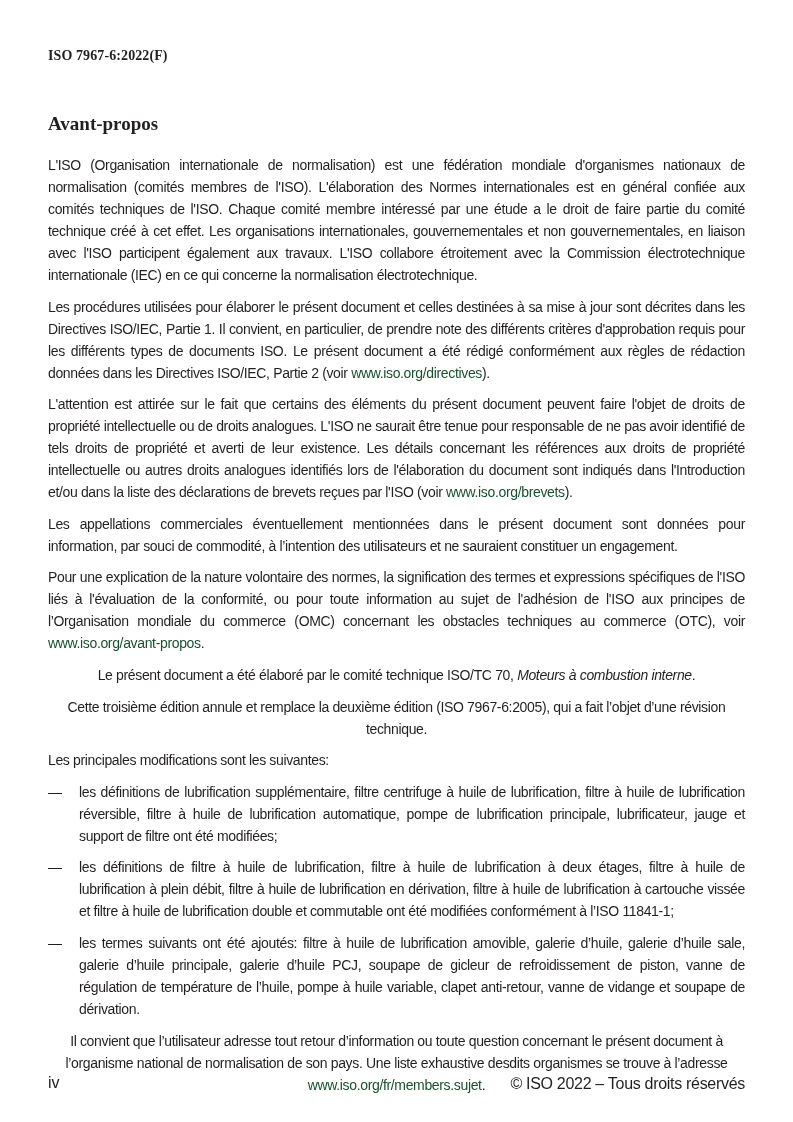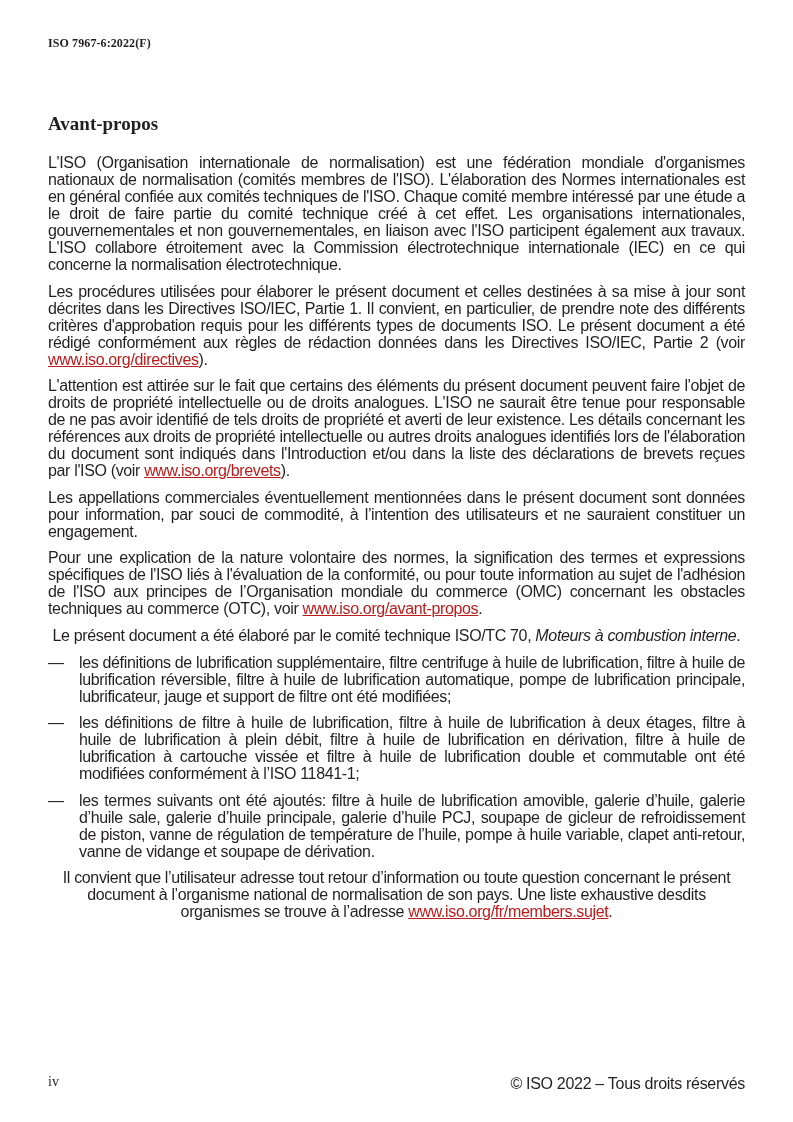--- a/index.html
+++ b/index.html
@@ -3,48 +3,48 @@
   <meta charset="utf-8">
   <style>
     html, body { margin: 0; padding: 0; background: #ffffff; }
     body { width: 793px; height: 1122px; position: relative; overflow: hidden; }
     .page {
       position: absolute; left: 0; top: 0; width: 793px; height: 1122px;
       font-family: "Liberation Serif", "DejaVu Serif", serif;
       color: #231f20;
     }
     .doc-id {
-      position: absolute; left: 48px; top: 36px;
-      font-weight: bold; font-size: 12px; letter-spacing: 0.1px;
+      position: absolute; left: 48px; top: 48px;
+      font-weight: bold; font-size: 14px; letter-spacing: 0.1px;
     }
     .title {
       position: absolute; left: 48px; top: 113px;
       font-weight: bold; font-size: 19px; margin: 0;
     }
     .body-text {
       position: absolute; left: 48px; top: 154px; width: 697px;
       font-family: "Liberation Sans", "DejaVu Sans", sans-serif;
-      font-size: 16px; line-height: 17px;
+      font-size: 14px; line-height: 22px;
       letter-spacing: -0.35px; word-spacing: 0px;
     }
     .body-text p { margin: 0 0 9.6px 0; text-align: justify; }
     .body-text p.last-left { text-align: center; }
-    a.link { color: #b91c1c; text-decoration: underline; }
+    a.link { color: #14532d; }
     em { font-style: italic; }
     ul.dash-list { list-style: none; margin: 0; padding: 0; }
     ul.dash-list li {
       position: relative; padding-left: 31px; margin: 0 0 9.6px 0; text-align: justify;
     }
     ul.dash-list li .dash {
       position: absolute; left: 0; top: 0;
     }
     .footer-page {
       position: absolute; left: 48px; top: 1074px;
-      font-size: 14px;
-      font-family: Liberation Serif, serif;
+      font-size: 16px;
+      font-family: Liberation Sans, sans-serif;
     }
     .footer-copy {
       position: absolute; right: 48px; top: 1075px;
       font-family: "Liberation Sans", "DejaVu Sans", sans-serif;
       font-size: 16px; letter-spacing: -0.3px;
     }
   </style>
 </head>
 <body>
 
@@ -61,21 +61,23 @@
     <p><span>Les procédures utilisées pour élaborer le présent document et celles destinées à sa mise à jour sont décrites dans les Directives ISO/IEC, Partie 1. Il convient, en particulier, de prendre note des différents critères d'approbation requis pour les différents types de documents ISO. Le présent document a été rédigé conformément aux règles de rédaction données dans les Directives ISO/IEC, Partie 2 (voir </span><a class="link">www.iso.org/directives</a><span>).</span></p>
 
     <p><span>L'attention est attirée sur le fait que certains des éléments du présent document peuvent faire l'objet de droits de propriété intellectuelle ou de droits analogues. L'ISO ne saurait être tenue pour responsable de ne pas avoir identifié de tels droits de propriété et averti de leur existence. Les détails concernant les références aux droits de propriété intellectuelle ou autres droits analogues identifiés lors de l'élaboration du document sont indiqués dans l'Introduction et/ou dans la liste des déclarations de brevets reçues par l'ISO (voir </span><a class="link">www.iso.org/brevets</a><span>).</span></p>
 
     <p>Les appellations commerciales éventuellement mentionnées dans le présent document sont données pour information, par souci de commodité, à l’intention des utilisateurs et ne sauraient constituer un engagement.</p>
 
     <p><span>Pour une explication de la nature volontaire des normes, la signification des termes et expressions spécifiques de l'ISO liés à l'évaluation de la conformité, ou pour toute information au sujet de l'adhésion de l'ISO aux principes de l’Organisation mondiale du commerce (OMC) concernant les obstacles techniques au commerce (OTC), voir </span><a class="link">www.iso.org/avant-propos</a><span>.</span></p>
 
     <p class="last-left"><span>Le présent document a été élaboré par le comité technique ISO/TC 70, </span><em>Moteurs à combustion interne</em><span>.</span></p>
 
+    <p class="last-left">Cette troisième édition annule et remplace la deuxième édition (ISO 7967-6:2005), qui a fait l’objet d’une révision technique.</p>
 
+    <p>Les principales modifications sont les suivantes:</p>
 
     <ul class="dash-list">
       <li><span class="dash">—</span><span>les définitions de lubrification supplémentaire, filtre centrifuge à huile de lubrification, filtre à huile de lubrification réversible, filtre à huile de lubrification automatique, pompe de lubrification principale, lubrificateur, jauge et support de filtre ont été modifiées;</span></li>
       <li><span class="dash">—</span><span>les définitions de filtre à huile de lubrification, filtre à huile de lubrification à deux étages, filtre à huile de lubrification à plein débit, filtre à huile de lubrification en dérivation, filtre à huile de lubrification à cartouche vissée et filtre à huile de lubrification double et commutable ont été modifiées conformément à l’ISO 11841-1;</span></li>
       <li><span class="dash">—</span><span>les termes suivants ont été ajoutés: filtre à huile de lubrification amovible, galerie d’huile, galerie d’huile sale, galerie d’huile principale, galerie d’huile PCJ, soupape de gicleur de refroidissement de piston, vanne de régulation de température de l’huile, pompe à huile variable, clapet anti-retour, vanne de vidange et soupape de dérivation.</span></li>
     </ul>
 
 
     <p class="last-left"><span>Il convient que l’utilisateur adresse tout retour d’information ou toute question concernant le présent document à l’organisme national de normalisation de son pays. Une liste exhaustive desdits organismes se trouve à l’adresse </span><a class="link">www.iso.org/fr/members.sujet</a><span>.</span></p>
 

